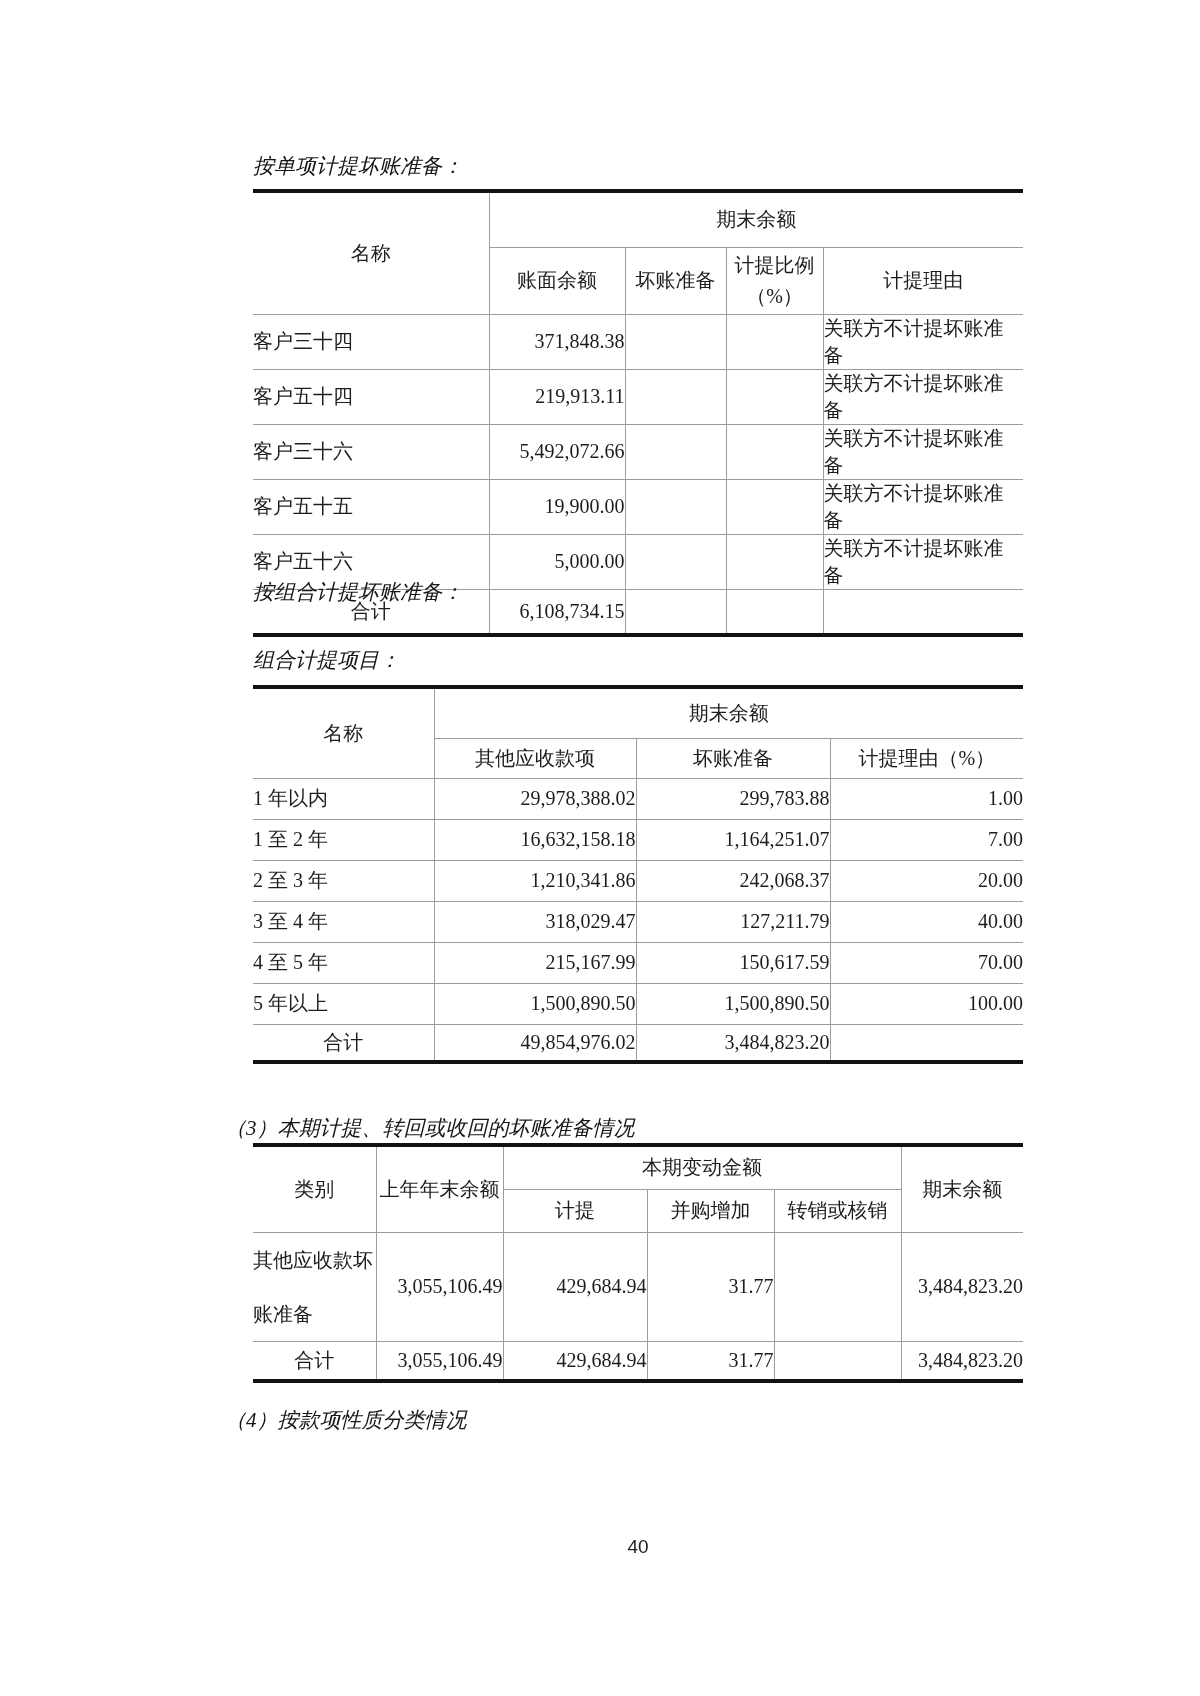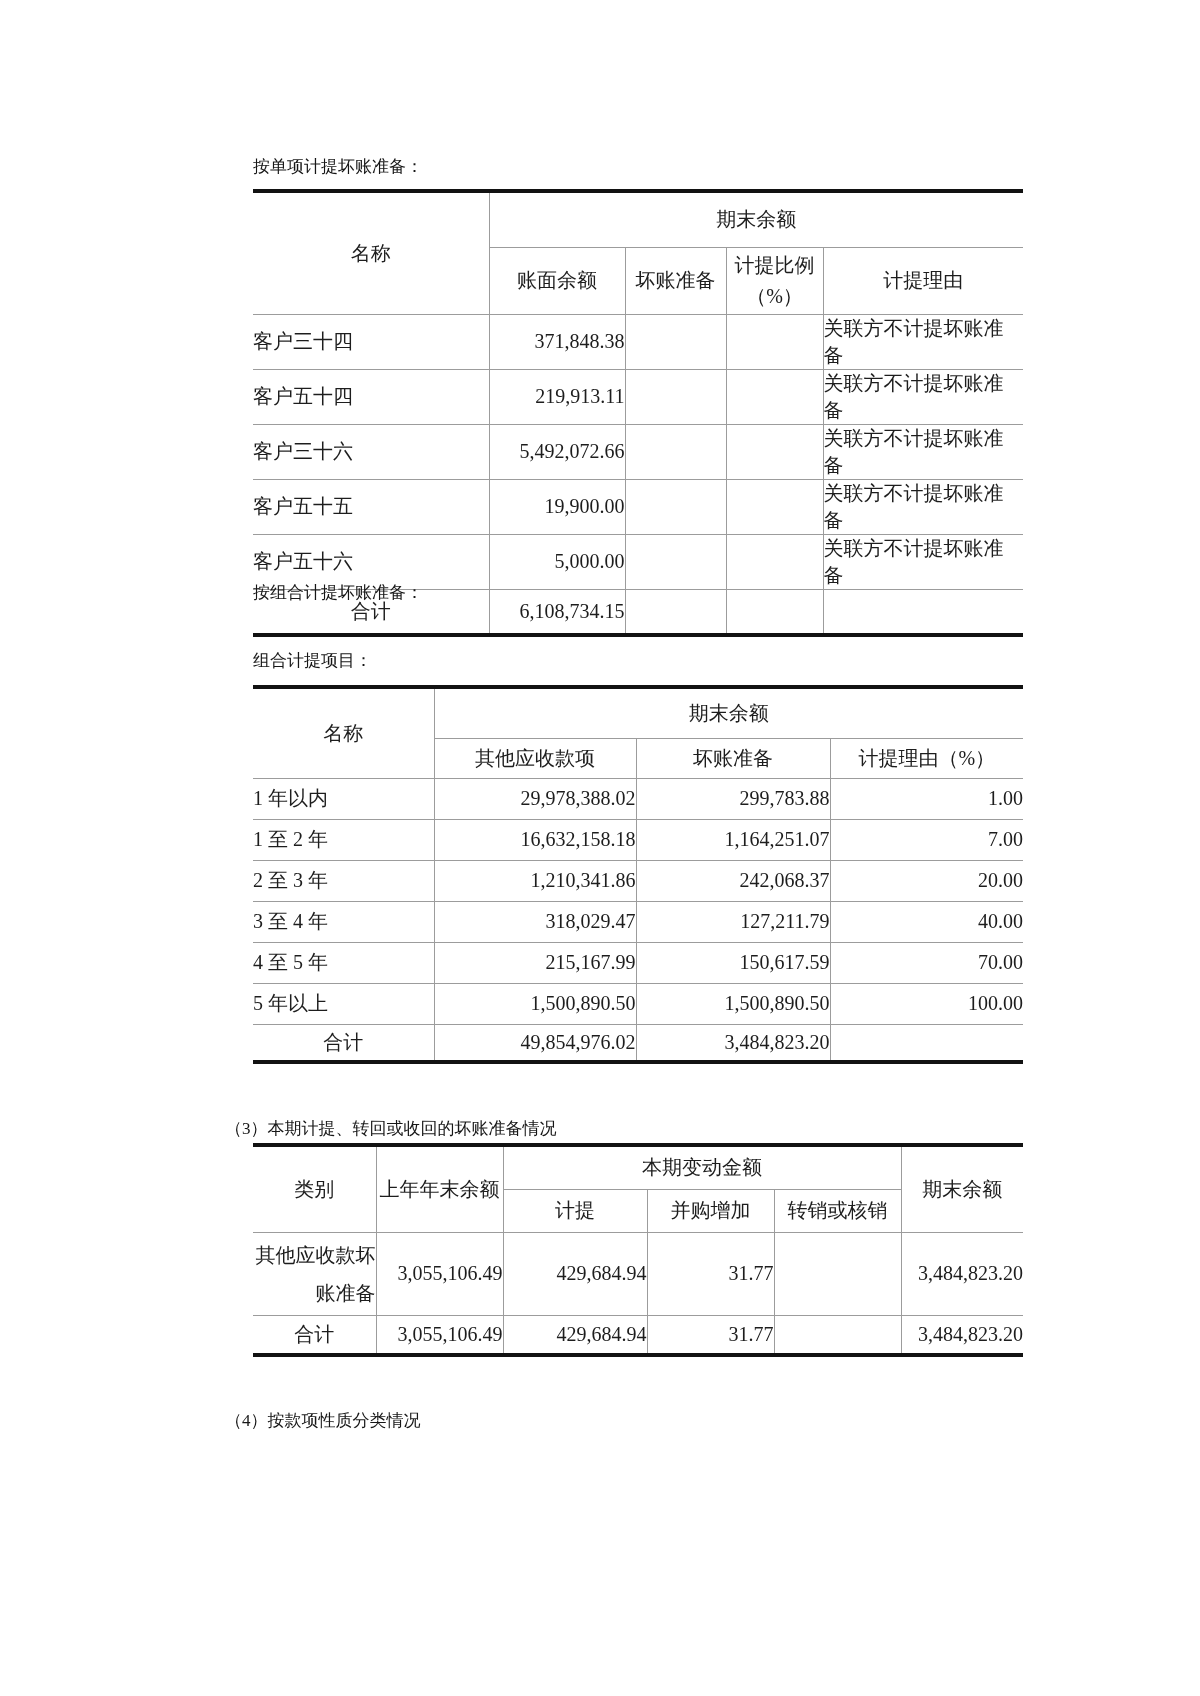--- a/index.html
+++ b/index.html
@@ -7,44 +7,45 @@
     position:relative;
     width:1200px;height:1696px;
     margin:0 auto;
     background:#ffffff;
     font-family:"Liberation Serif","DejaVu Serif",serif;
     color:#1d1d1d;
     overflow:hidden;
   }
   .heading{
     position:absolute;left:253px;
-    font-size:17px;line-height:33px;
+    font-size:21px;line-height:33px;
     white-space:nowrap;
     color:#161616;
+    font-style:italic;
   }
   .heading.indent{left:225px;}
   .doc-table{
     position:absolute;left:253px;width:770px;
     border-collapse:collapse;table-layout:fixed;
     border-top:4px solid #121212;
     border-bottom:4px solid #121212;
   }
   .doc-table td{
     border:1px solid #9c9c9c;
     font-size:20px;
     vertical-align:middle;
     padding:0;
     overflow:hidden;
   }
   .c{text-align:center;}
   .tl{text-align:left;padding-left:12px;}
   .num{text-align:right;padding-right:14px;font-family:Liberation Serif, serif;}
   .nl{border-left:none !important;}
   .nr{border-right:none !important;}
-  .cat{text-align:right;padding:0 10px;line-height:38px;}
+  .cat{text-align:left;padding:0 10px;line-height:54px;}
   .wrap{line-height:44px;padding:0 8px;}
   .ratio-hdr div{line-height:31px;}
   .pagenum{
     position:absolute;left:253px;top:1536px;width:770px;
     text-align:center;font-size:19px;
     font-family:"Liberation Sans","DejaVu Sans",sans-serif;
     color:#222;
   }
 </style>
 </head>
@@ -223,14 +224,15 @@
       <td class="num">429,684.94</td>
       <td class="num">31.77</td>
       <td class="num"></td>
       <td class="num nr">3,484,823.20</td>
     </tr>
   </tbody>
     </table>
 
   <div class="heading indent" style="top:1404px">（4）按款项性质分类情况</div>
 
+  <div class="pagenum">40</div>
 
 </div>
 
 </body></html>

